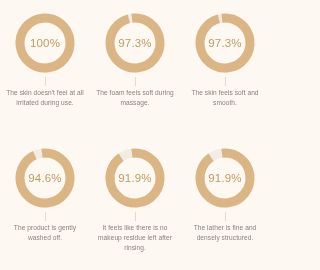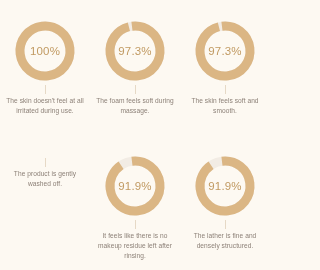--- a/index.html
+++ b/index.html
@@ -22,21 +22,21 @@
     display: grid;
     grid-template-columns: repeat(3, 1fr);
     grid-template-rows: repeat(2, 1fr);
   }
   .cell {
     position: relative;
     display: flex;
     flex-direction: column;
     align-items: center;
     justify-content: flex-start;
-    padding-top: 20px;
+    padding-top: 12px;
     box-sizing: border-box;
   }
   .donut-wrap {
     position: relative;
     width: 62px;
     height: 62px;
     flex: 0 0 auto;
   }
   .donut-wrap svg {
     display: block;
@@ -120,20 +120,27 @@
         <circle class="track" cx="31" cy="31" r="25" stroke="#f2ece4"></circle>
         <circle class="value-arc" cx="31" cy="31" r="25" stroke="#dbb684" stroke-dasharray="152.83848259714344 4.241150082346223" stroke-dashoffset="0"></circle>
       </svg>
       <div class="pct">97.3%</div>
     </div>
     <div class="tick"></div>
     <div class="caption">The skin feels soft and smooth.</div>
   </div>
 
   <div class="cell">
+    <div class="donut-wrap">
+      <svg viewBox="0 0 62 62">
+        <circle class="track" cx="31" cy="31" r="25" stroke="#f2ece4"></circle>
+        <circle class="value-arc" cx="31" cy="31" r="25" stroke="#dbb684" stroke-dasharray="148.59733251479722 8.482300164692447" stroke-dashoffset="0"></circle>
+      </svg>
+      <div class="pct">94.6%</div>
+    </div>
     <div class="tick"></div>
     <div class="caption">The product is gently washed off.</div>
   </div>
 
   <div class="cell">
     <div class="donut-wrap">
       <svg viewBox="0 0 62 62">
         <circle class="track" cx="31" cy="31" r="25" stroke="#f2ece4"></circle>
         <circle class="value-arc" cx="31" cy="31" r="25" stroke="#dbb684" stroke-dasharray="144.356182432451 12.72345024703867" stroke-dashoffset="0"></circle>
       </svg>

